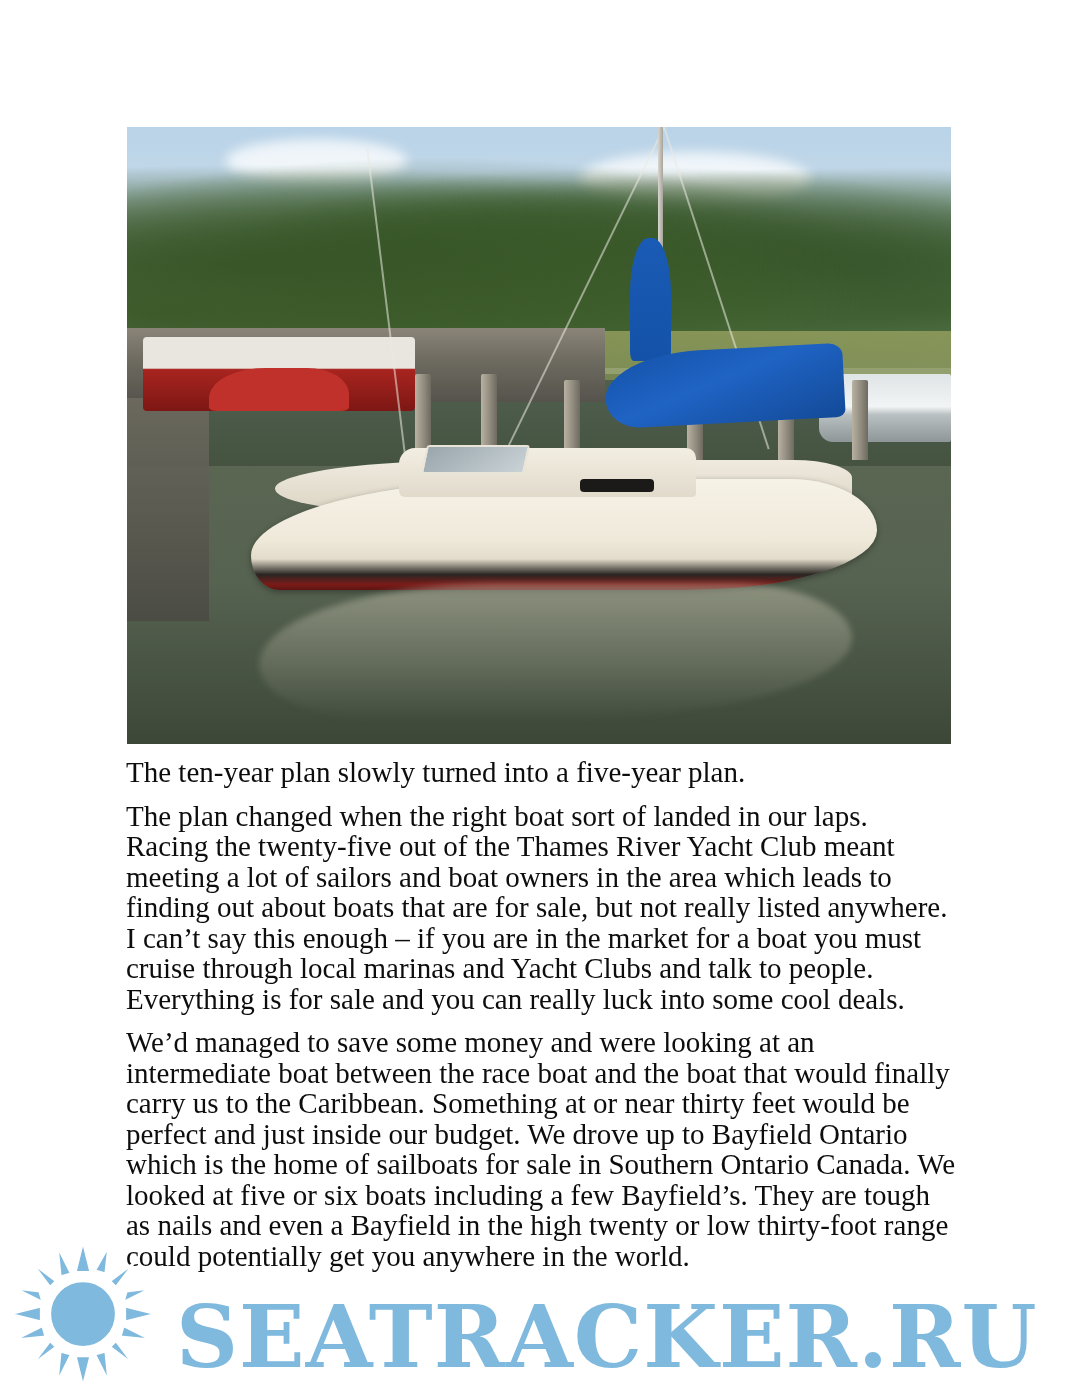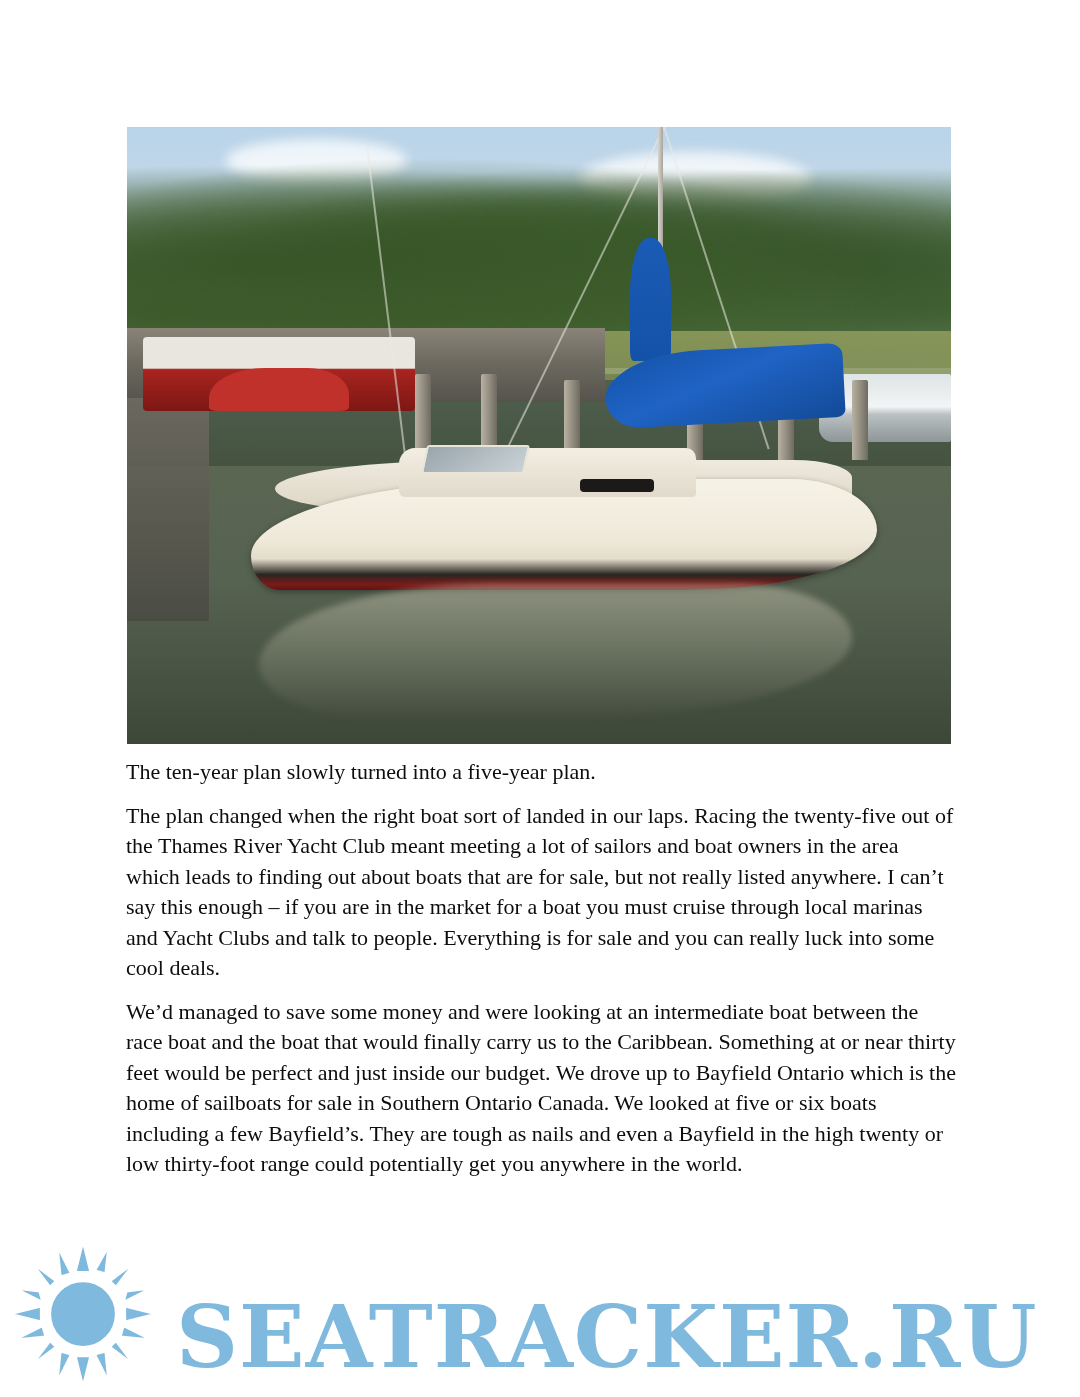--- a/index.html
+++ b/index.html
@@ -189,21 +189,21 @@
   }
 
   
   .article {
     position: absolute;
     left: 126px;
     top: 757px;
     width: 830px;
   }
   .para {
-    font-size: 22px;
+    font-size: 29px;
     line-height: 30.5px;
     margin: 0 0 13px 0;
     text-align: left;
     color: #0d0d0d;
   }
 
   
   .watermark {
     position: absolute;
     left: 0;

